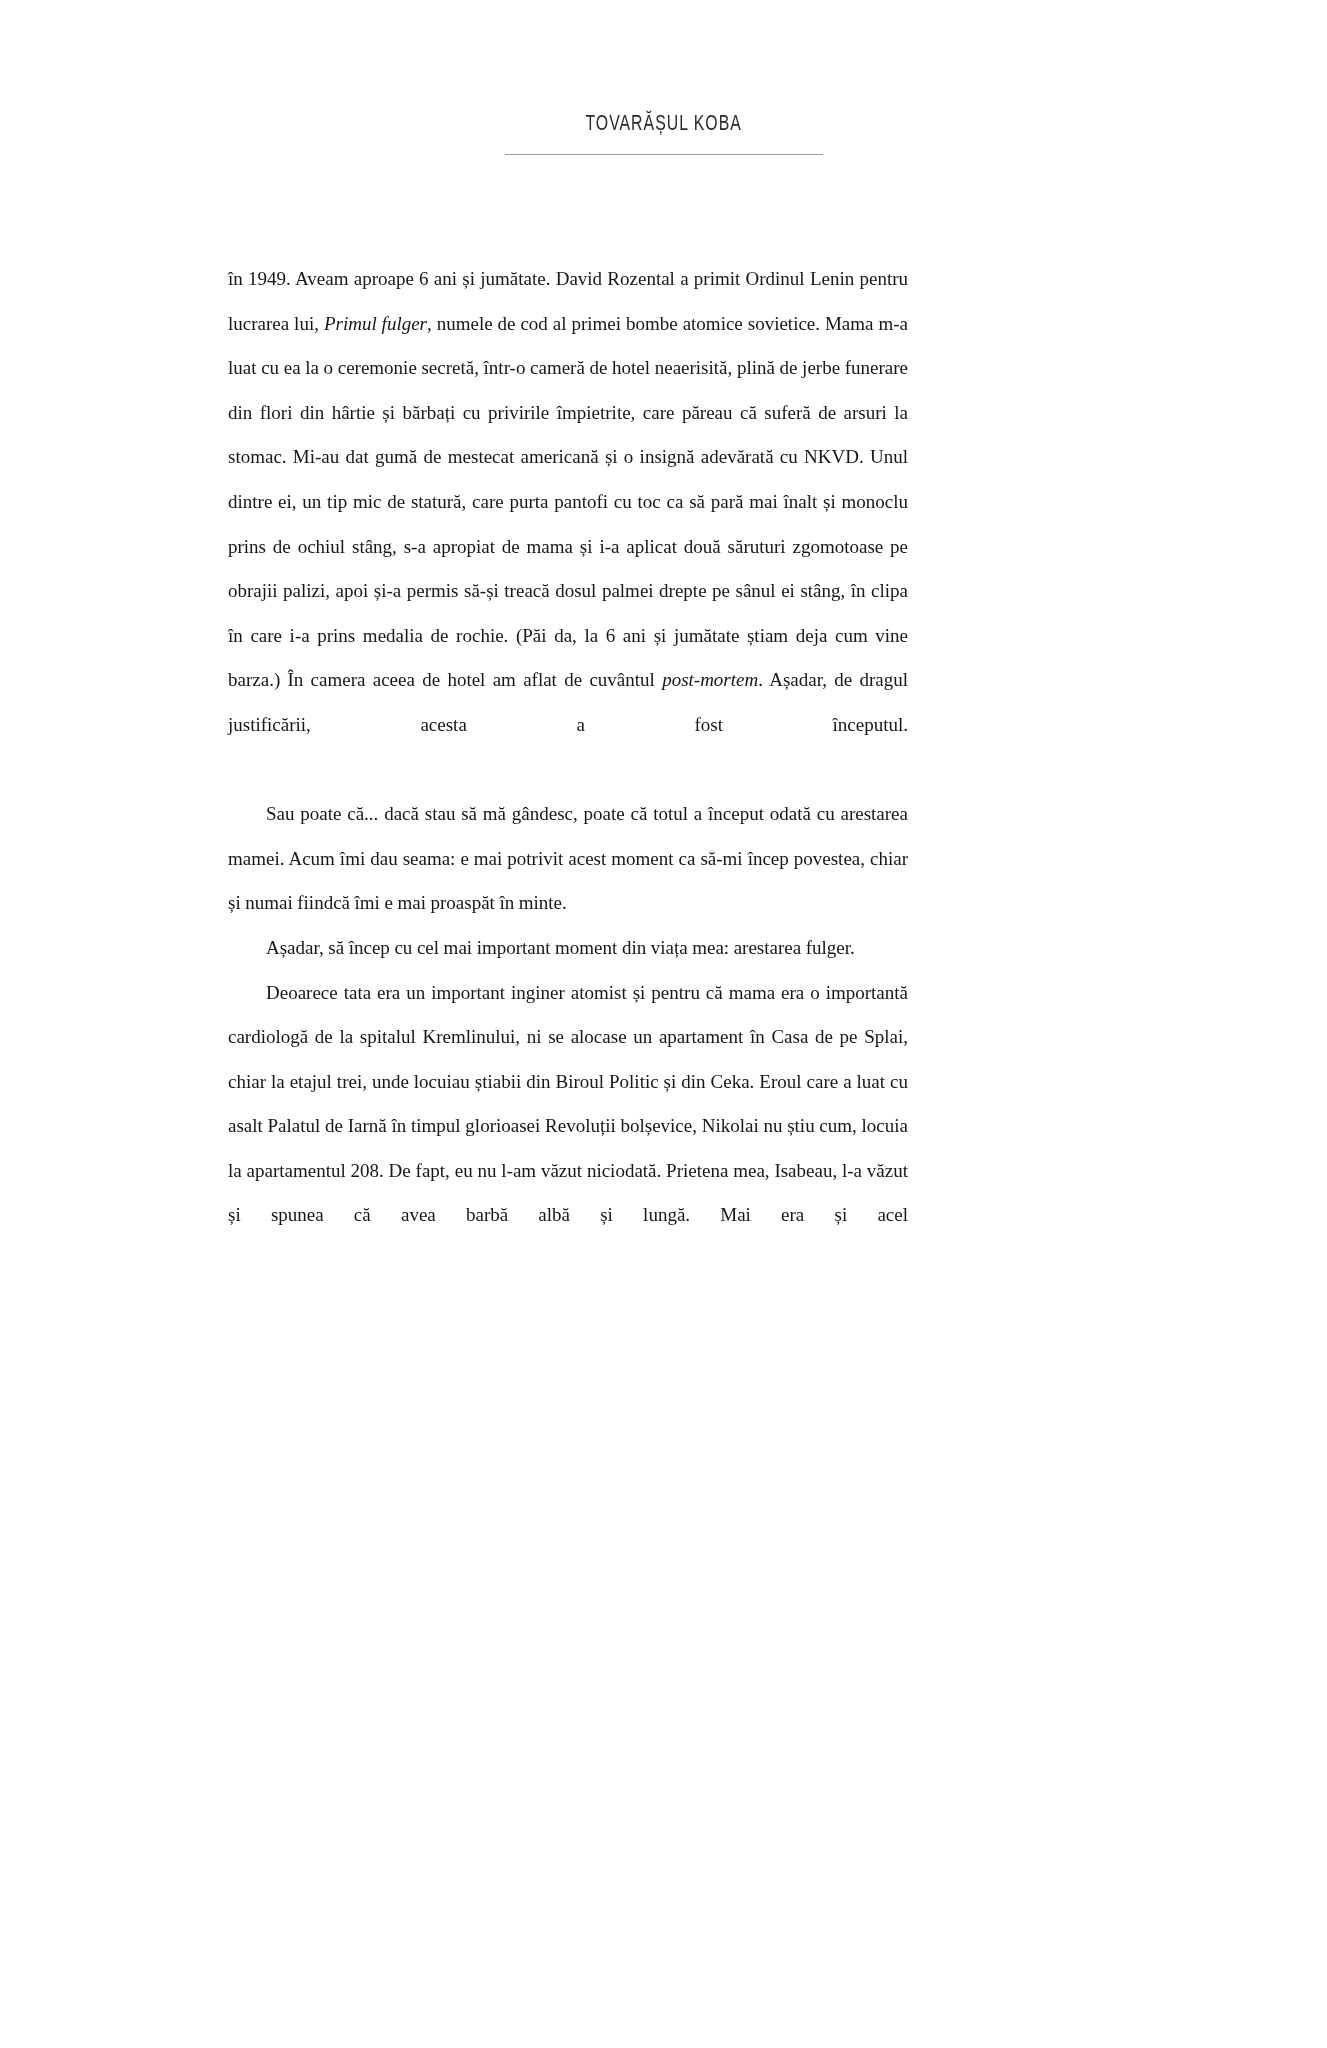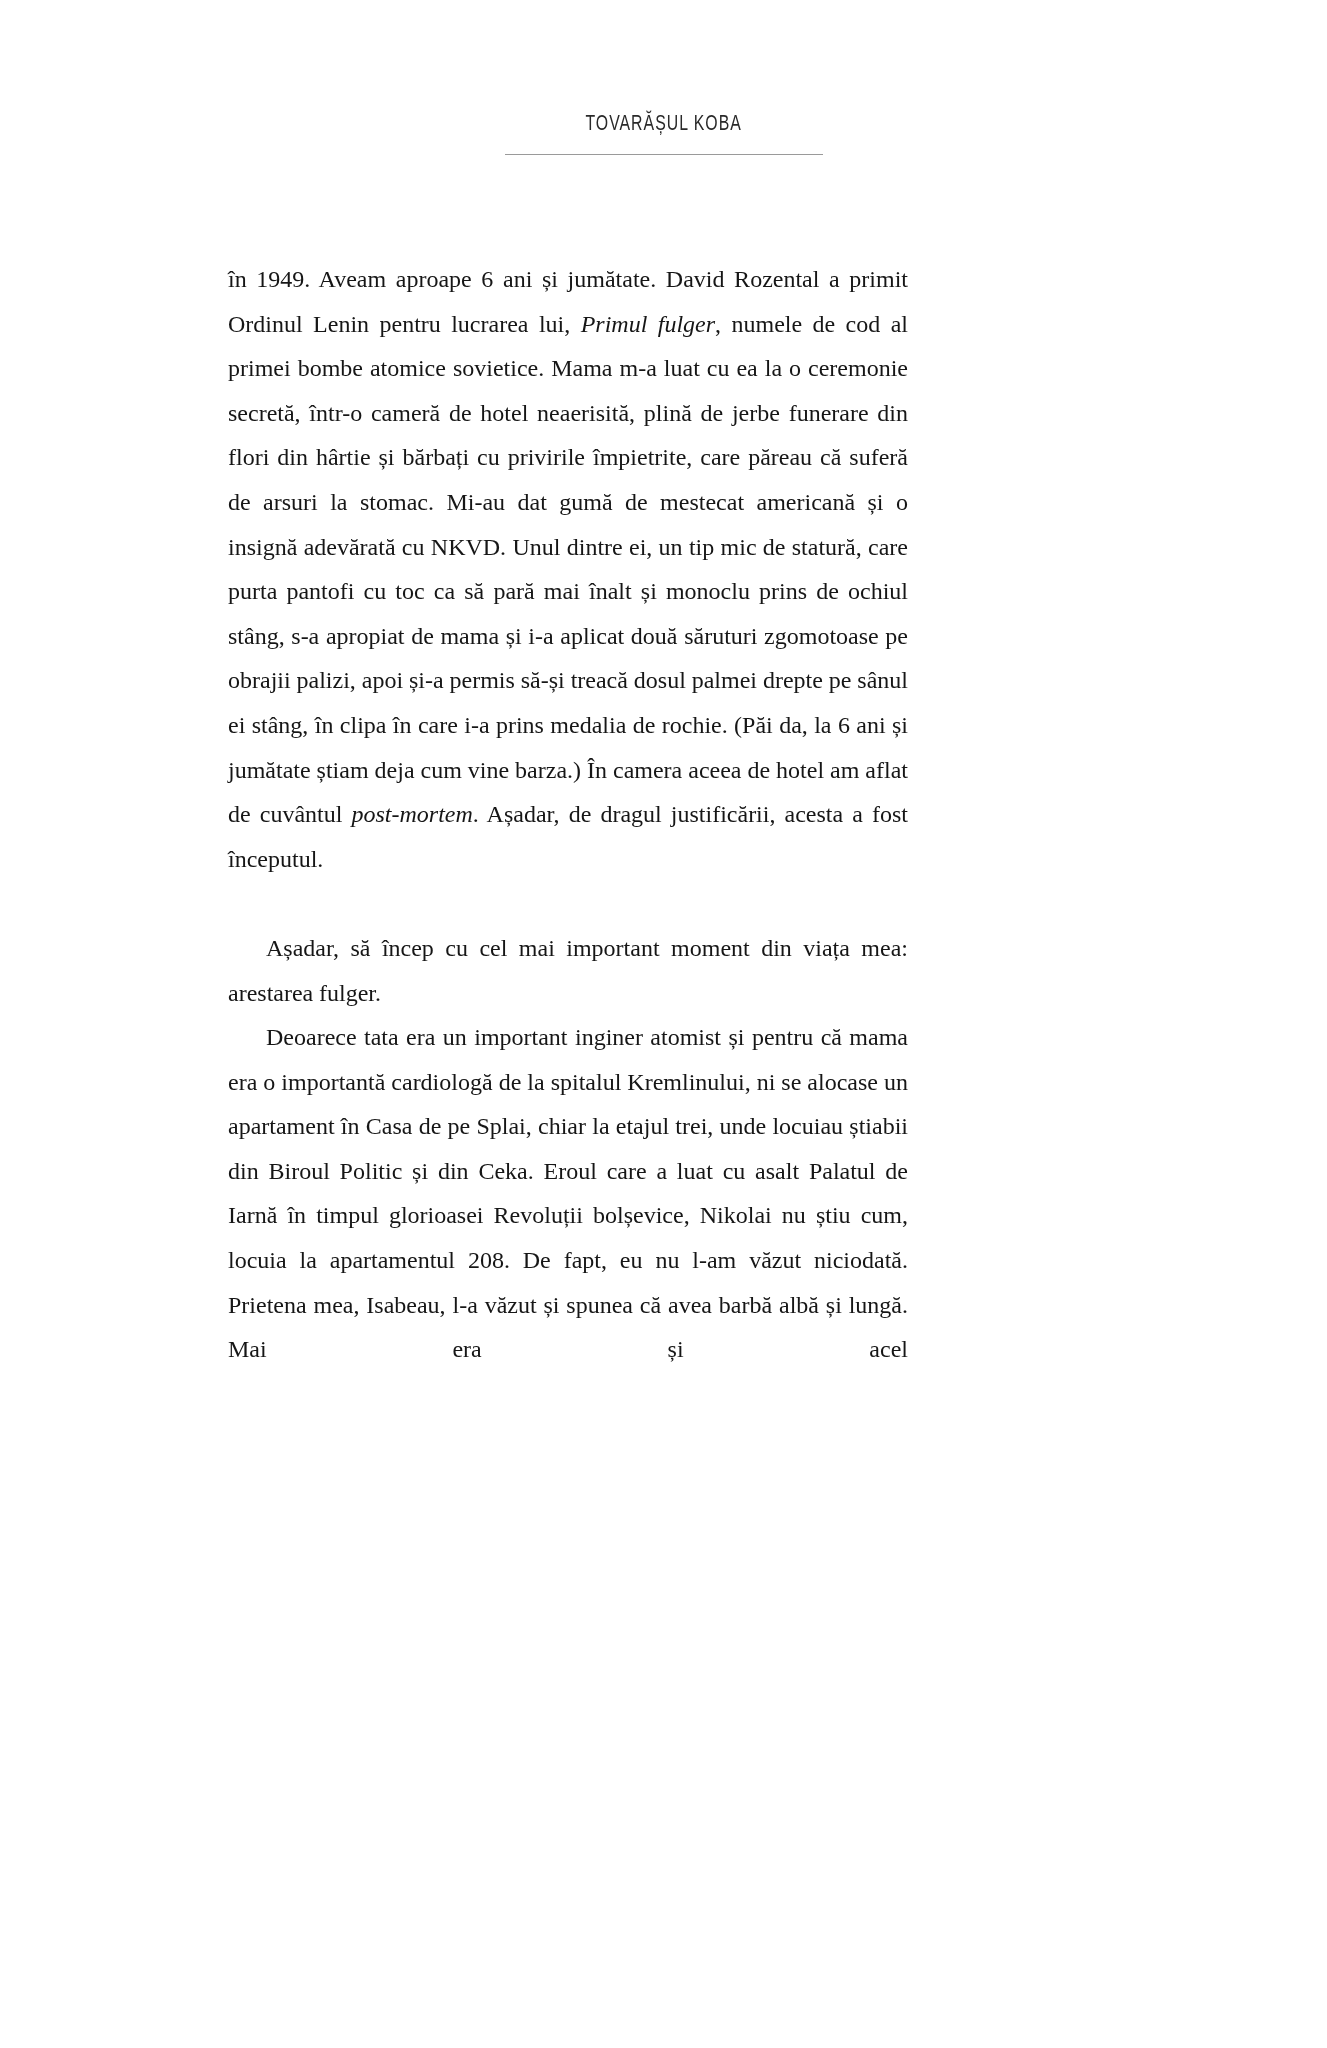--- a/index.html
+++ b/index.html
@@ -46,21 +46,21 @@
   
   .textblock {
     position: absolute;
     left: 228px;
     top: 257px;
     width: 680px;
   }
   .textblock p {
     margin: 0;
     font-family: "Liberation Serif", "DejaVu Serif", serif;
-    font-size: 24px;
+    font-size: 19px;
     line-height: 44.6px;
     color: #161616;
     text-align: justify;
     text-justify: inter-word;
     -webkit-hyphens: manual;
     hyphens: manual;
     word-spacing: -0.2px;
   }
   .textblock p.indent {
     text-indent: 38px;
@@ -96,19 +96,20 @@
 
 <div class="page">
 
   <div class="runninghead-block">
     <div class="runninghead">TOVARĂȘUL KOBA</div>
     <div class="runninghead-rule"></div>
   </div>
 
   <div class="textblock">
     <p class="last-flush">în 1949. Aveam aproape 6 ani și jumătate. David Rozental a primit Ordinul Lenin pentru lucrarea lui, <em>Primul fulger</em>, numele de cod al primei bombe atomice sovietice. Mama m-a luat cu ea la o ceremonie secretă, într-o cameră de hotel neaerisită, plină de jerbe funerare din flori din hârtie și bărbați cu privirile împietrite, care păreau că suferă de arsuri la stomac. Mi-au dat gumă de mestecat americană și o insignă adevărată cu NKVD. Unul dintre ei, un tip mic de statură, care purta pantofi cu toc ca să pară mai înalt și monoclu prins de ochiul stâng, s-a apropiat de mama și i-a aplicat două săruturi zgomotoase pe obrajii palizi, apoi și-a permis să-și treacă dosul palmei drepte pe sânul ei stâng, în clipa în care i-a prins medalia de rochie. (Păi da, la 6 ani și jumătate știam deja cum vine barza.) În camera aceea de hotel am aflat de cuvântul <em>post-mortem</em>. Așadar, de dragul justificării, acesta a fost începutul.</p>
+    <p class="indent">Sau poate că... dacă stau să mă gândesc, poate că totul a început odată cu arestarea mamei. Acum îmi dau seama: e mai potrivit acest moment ca să-mi încep povestea, chiar și numai fiindcă îmi e mai proaspăt în minte.</p>
     <p class="indent">Așadar, să încep cu cel mai important moment din viața mea: arestarea fulger.</p>
     <p class="indent last-flush">Deoarece tata era un important inginer atomist și pentru că mama era o importantă cardiologă de la spitalul Kremlinului, ni se alocase un apartament în Casa de pe Splai, chiar la etajul trei, unde locuiau știabii din Biroul Politic și din Ceka. Eroul care a luat cu asalt Palatul de Iarnă în timpul glorioasei Revoluții bolșevice, Nikolai nu știu cum, locuia la apartamentul 208. De fapt, eu nu l-am văzut niciodată. Prietena mea, Isabeau, l-a văzut și spunea că avea barbă albă și lungă. Mai era și acel</p>
   </div>
 
   <div class="folio">12</div>
 
 </div>
 
 </body></html>

